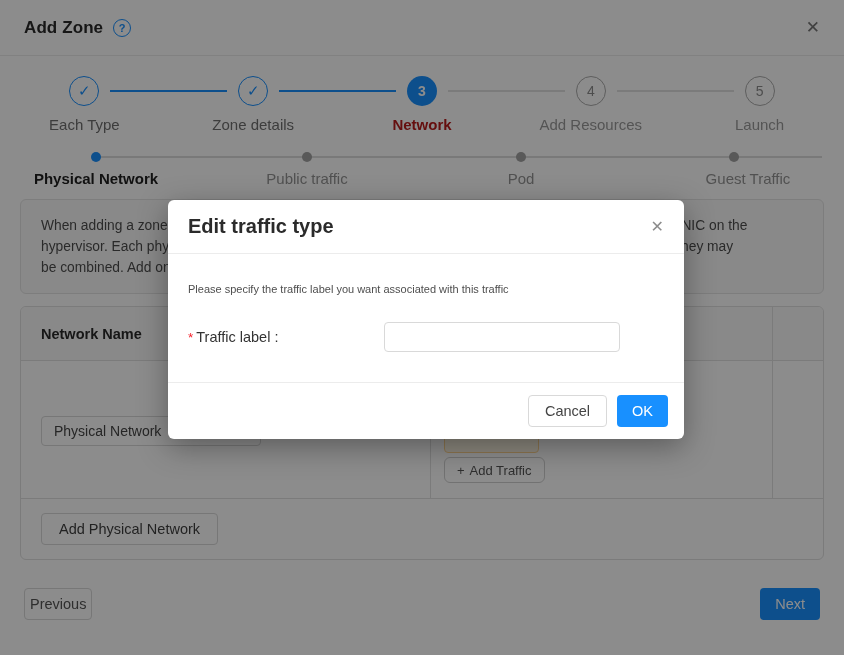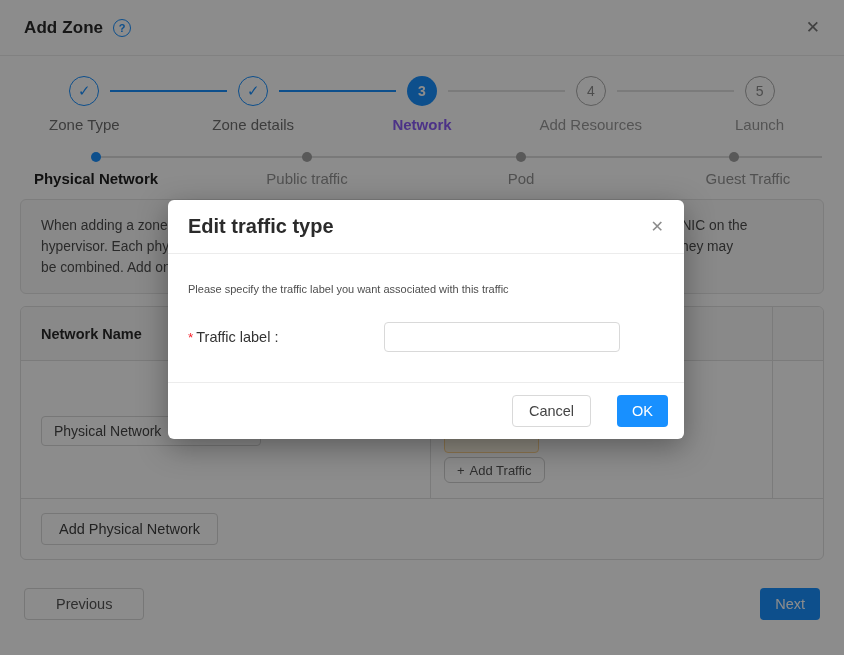--- a/index.html
+++ b/index.html
@@ -21,21 +21,21 @@
            font-size:14px; background:#fff; position:relative; z-index:1; }
   .step.finished .circle{ border:1.5px solid #1890ff; color:#1890ff; font-size:15px; }
   .step.active .circle{ background:#1890ff; color:#fff; font-weight:600; }
   .step.wait .circle{ border:1.5px solid #ababab; color:#8c8c8c; }
   .step::before,.step::after{ content:''; position:absolute; top:14px; height:2px; background:#e0e0e0; }
   .step::before{ left:0; right:calc(50% + 26px); }
   .step::after{ left:calc(50% + 26px); right:0; }
   .step:first-child::before,.step:last-child::after{ display:none; }
   .step.lb::before{ background:#1890ff; } .step.rb::after{ background:#1890ff; }
   .step-label{ margin-top:10px; font-size:15px; color:#6f6f6f; }
-  .step.active .step-label{ color:#8b5cf6; font-weight:700; }
+  .step.active .step-label{ color:#b91c1c; font-weight:700; }
   .step.wait .step-label{ color:#9a9a9a; }
 
   
   .substeps{ position:relative; height:48px; margin-top:14px; }
   .sub-line{ position:absolute; left:96px; right:22px; top:9px; height:2px; background:#dcdcdc; }
   .sub-dot{ position:absolute; top:5px; width:10px; height:10px; border-radius:50%; background:#a2a2a2; transform:translateX(-50%); z-index:1; }
   .sub-dot.active{ background:#1890ff; }
   .sub-label{ position:absolute; top:23px; transform:translateX(-50%); font-size:15px; color:#949494; white-space:nowrap; }
   .sub-label.active{ color:#1f1f1f; font-weight:700; }
 
@@ -58,58 +58,58 @@
   .traffic-chip{ position:absolute; left:13px; top:60px; width:95px; height:32px; border:1px solid #ffd591; background:#fff7e6; border-radius:4px; cursor:grab; }
   .add-traffic-btn{ position:absolute; left:13px; top:96px; height:26px; padding:0 12px; border:1px solid #cfcfcf; border-radius:6px;
                     background:#fff; display:flex; align-items:center; gap:5px; font-size:13px; color:#555; cursor:pointer; }
   .tfoot{ position:relative; height:60px; }
   .add-phys-btn{ position:absolute; left:20px; top:14px; height:32px; padding:0 17px; border:1px solid #d9d9d9; border-radius:4px;
                  background:#fff; display:flex; align-items:center; font-size:14.5px; color:#3f3f3f; cursor:pointer; }
 
   
   .wizard-footer{ margin:28px 24px 0; display:flex; justify-content:space-between; }
   .btn{ height:32px; border-radius:4px; font-size:14.5px; display:flex; align-items:center; cursor:pointer; font-family:inherit; }
-  .btn-prev{ padding:0 31px; border:1px solid #d9d9d9; background:#fff; color:#555; }
+  .btn-prev{ padding:0 5px; border:1px solid #d9d9d9; background:#fff; color:#555; }
   .btn-next{ padding:0 15px; border:none; background:#1890ff; color:#fff; }
 
   
   .mask{ position:absolute; inset:0; background:rgba(0,0,0,0.45); z-index:10; }
   .modal{ position:absolute; left:168px; top:200px; width:516px; background:#fff; border-radius:6px; z-index:20;
           box-shadow:0 8px 30px rgba(0,0,0,0.35); }
   .modal-header{ display:flex; align-items:center; justify-content:space-between; padding:15px 20px; border-bottom:1px solid #ececec; }
   .modal-title{ font-size:20px; font-weight:700; color:#2b2b2b; }
   .modal-close{ color:#8c8c8c; font-size:16px; cursor:pointer; line-height:1; }
   .modal-body{ padding:24px 20px 30px; }
   .modal-text{ font-size:11px; color:#4e4e4e; line-height:22px; }
   .form-row{ margin-top:22px; display:flex; align-items:center; }
   .form-label{ width:188px; text-align:left; font-size:14.5px; color:#333; white-space:nowrap; }
   .req{ color:#f5222d; margin-right:3px; font-size:13.5px; }
   .traffic-input{ margin-left:8px; width:236px; height:30px; border:1px solid #d9d9d9; border-radius:4px; padding:0 10px;
                   font-size:14px; font-family:inherit; color:#333; outline:none; }
-  .modal-footer{ border-top:1px solid #ececec; padding:12px 16px; display:flex; justify-content:flex-end; gap:26px; }
+  .modal-footer{ border-top:1px solid #ececec; padding:12px 16px; display:flex; justify-content:flex-end; gap:10px; }
   .btn-cancel{ padding:0 16px; border:1px solid #d9d9d9; background:#fff; color:#444; }
   .btn-ok{ padding:8px 15px; border:none; background:#1890ff; color:#fff; }
 </style>
 </head>
 <body>
 
 <div class="screen">
 
   <div class="app-header">
     <span class="app-title">Add Zone</span>
     <span class="help-icon">?</span>
     <span class="app-close">✕</span>
   </div>
 
   <div class="steps">
     <div class="step finished rb">
       <div class="circle">
           <span>✓</span>
         </div>
-      <div class="step-label">Zone Type</div>
+      <div class="step-label">Each Type</div>
     </div>
     <div class="step finished lb rb">
       <div class="circle">
           <span>✓</span>
         </div>
       <div class="step-label">Zone details</div>
     </div>
     <div class="step active lb">
       <div class="circle">3</div>
       <div class="step-label">Network</div>

